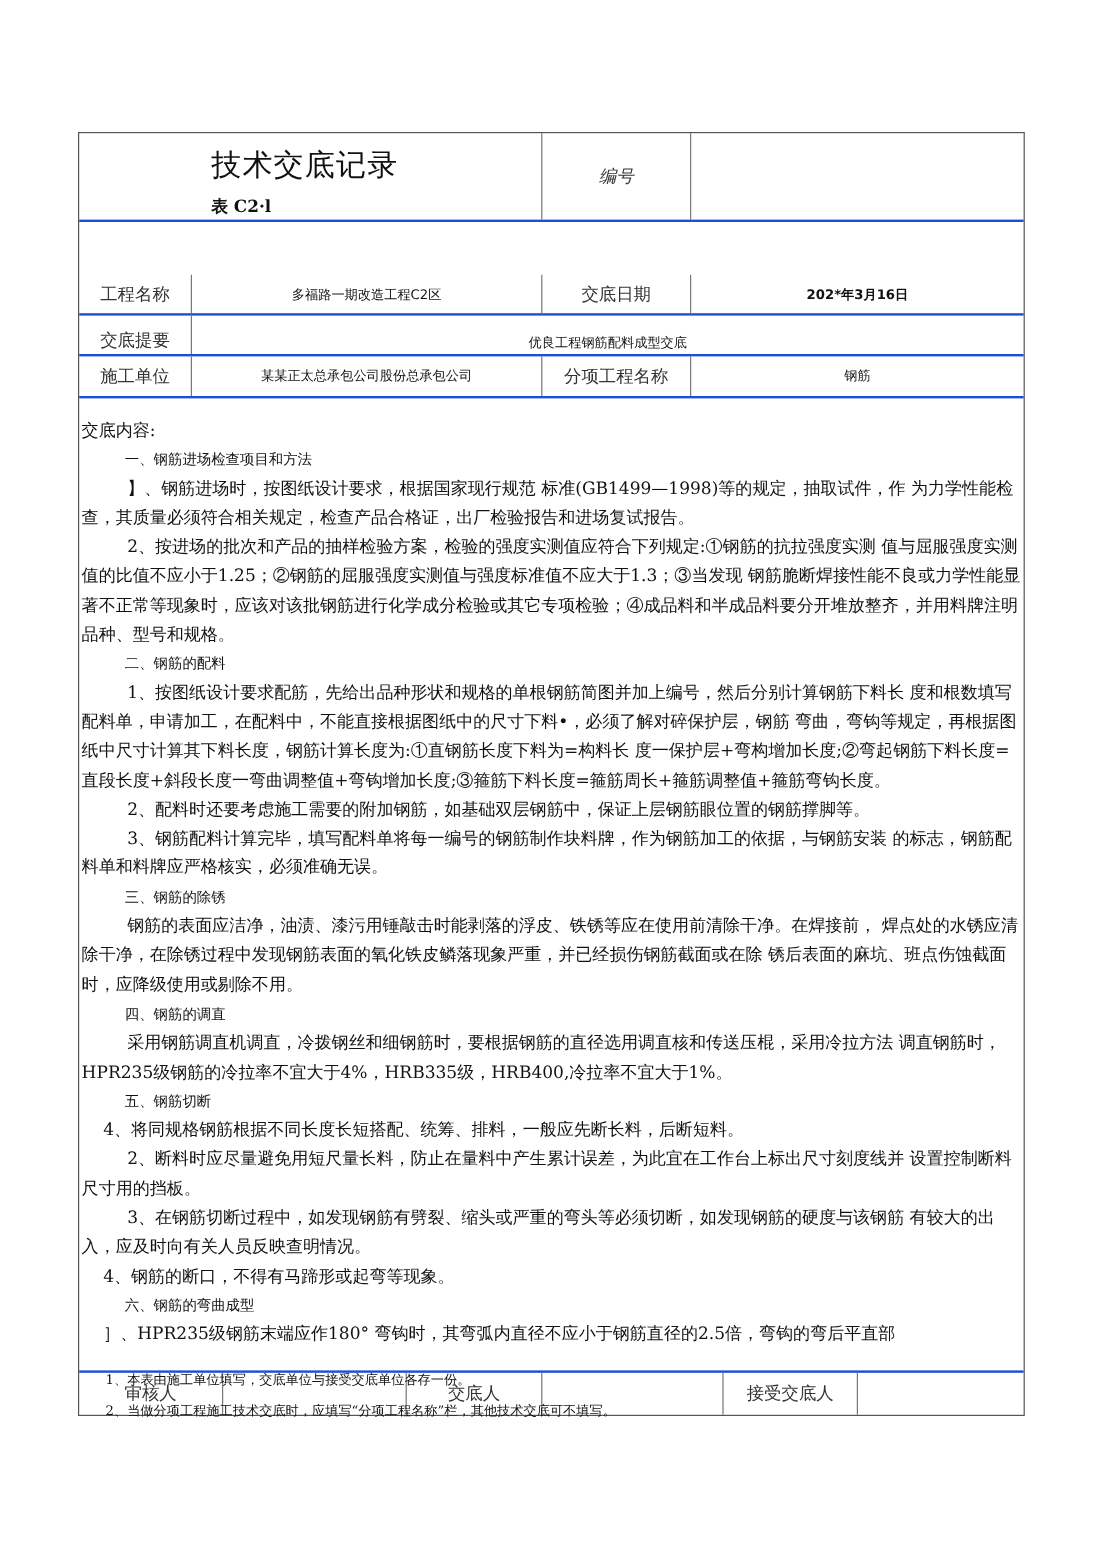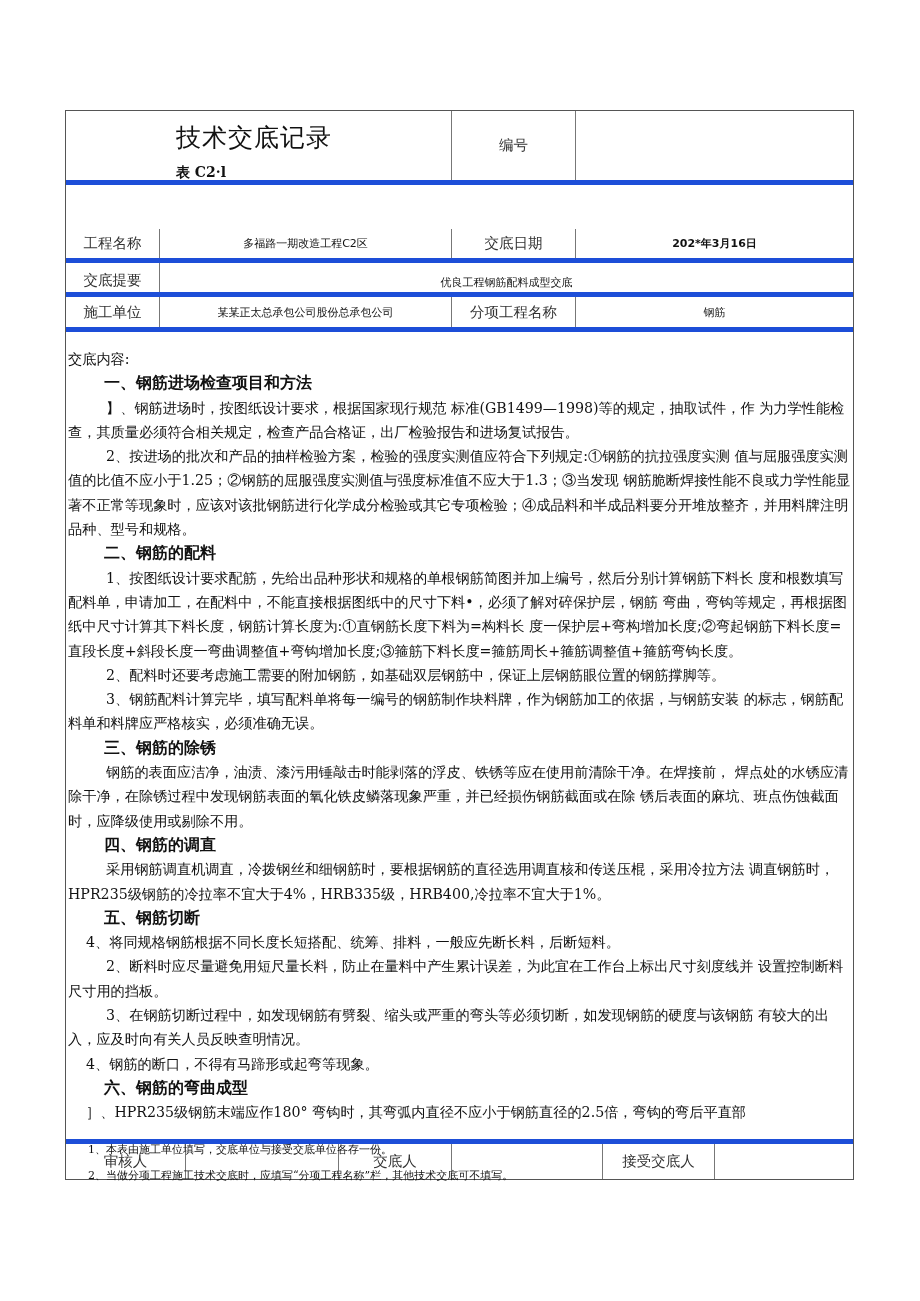--- a/index.html
+++ b/index.html
@@ -1,45 +1,45 @@
 <!DOCTYPE html>
 <html><head>
 <meta charset="utf-8">
 <style>
   html,body{margin:0;padding:0;background:#ffffff;}
   body{width:920px;height:1301px;position:relative;font-family:"DejaVu Serif","Liberation Serif",serif;color:#111;overflow:hidden;}
   .tbl{position:absolute;left:65px;top:110px;width:789px;border:1px solid #555;box-sizing:border-box;}
-  .row{display:flex;border-bottom:5px solid #1d4ed8;box-sizing:border-box;}
+  .row{display:flex;border-bottom:2px solid #1d4ed8;box-sizing:border-box;}
   .cell{border-right:1px solid #777;box-sizing:border-box;display:flex;align-items:center;justify-content:center;font-size:14.5px;}
   .cell:last-child{border-right:none;}
   .lbl{color:#333;font-family:"DejaVu Serif",serif;}
   .val{font-family:"DejaVu Sans","Liberation Sans",sans-serif;font-size:11px;}
   .bold{font-weight:bold;}
   .title-cell{flex-direction:column;position:relative;}
   .title-main{font-size:25px;letter-spacing:1px;position:absolute;top:10px;left:110px;}
   .title-sub{font-size:14px;font-weight:bold;position:absolute;top:53px;left:110px;}
   .content{padding:0 0 0 2px;font-size:14.2px;line-height:24.3px;box-sizing:border-box;}
   .content p{margin:0;}
-  .h{font-family:"DejaVu Sans","Liberation Sans",sans-serif;font-weight:bold;padding-left:36px;font-size:16px;}
+  .h{font-family:"DejaVu Sans","Liberation Sans",sans-serif;font-weight:normal;padding-left:36px;font-size:12px;}
   .ind{text-indent:38px;}
   .ind2{text-indent:20px;}
   .notes{position:absolute;left:88px;top:1137px;font-size:11px;line-height:26px;}
   .notes p{margin:0;}
 </style>
 </head>
 <body>
 
 <div class="tbl">
 
   <div class="row" style="height:74px;">
     <div class="cell title-cell" style="width:386px;">
       <span class="title-main">技术交底记录</span>
       <span class="title-sub">表 C2·l</span>
     </div>
-    <div class="cell lbl" style="width:124px;">编号</div>
+    <div class="cell lbl" style="width:124px;font-style:italic;">编号</div>
     <div class="cell val" style="flex:1;"></div>
   </div>
 
   <div class="row" style="height:34px;margin-top:44px;">
     <div class="cell lbl" style="width:94px;">工程名称</div>
     <div class="cell val" style="width:292px;">多福路一期改造工程C2区</div>
     <div class="cell lbl" style="width:124px;">交底日期</div>
     <div class="cell val bold" style="flex:1;">202*年3月16日</div>
   </div>
 

